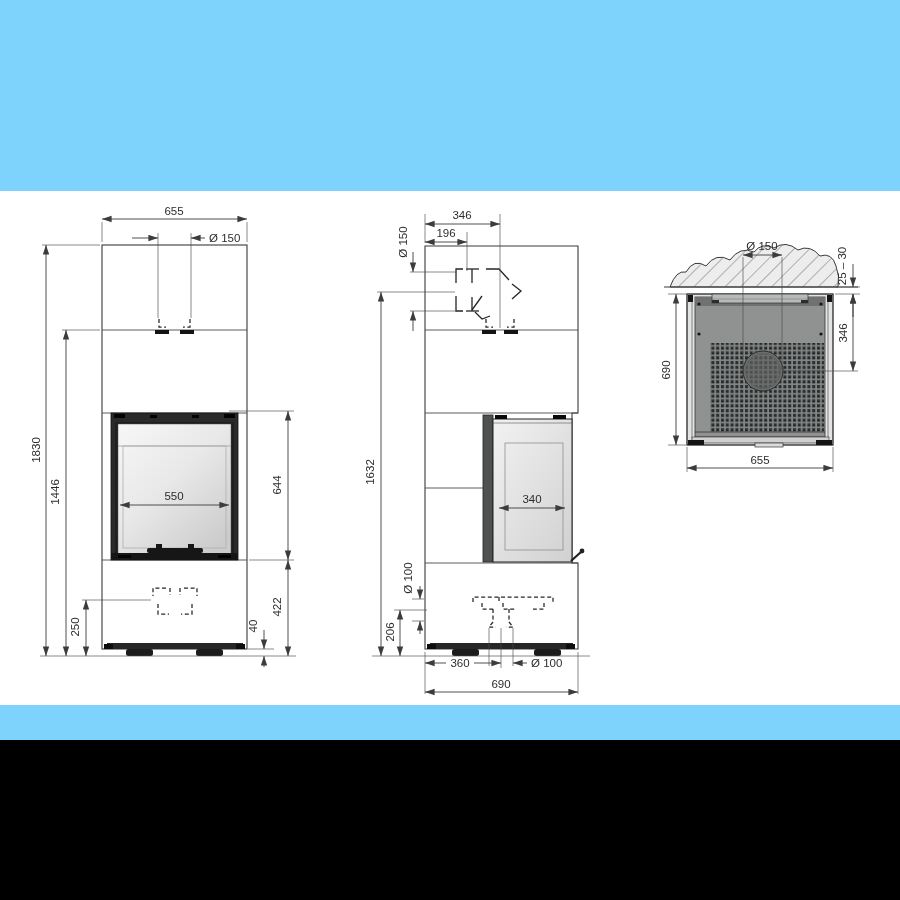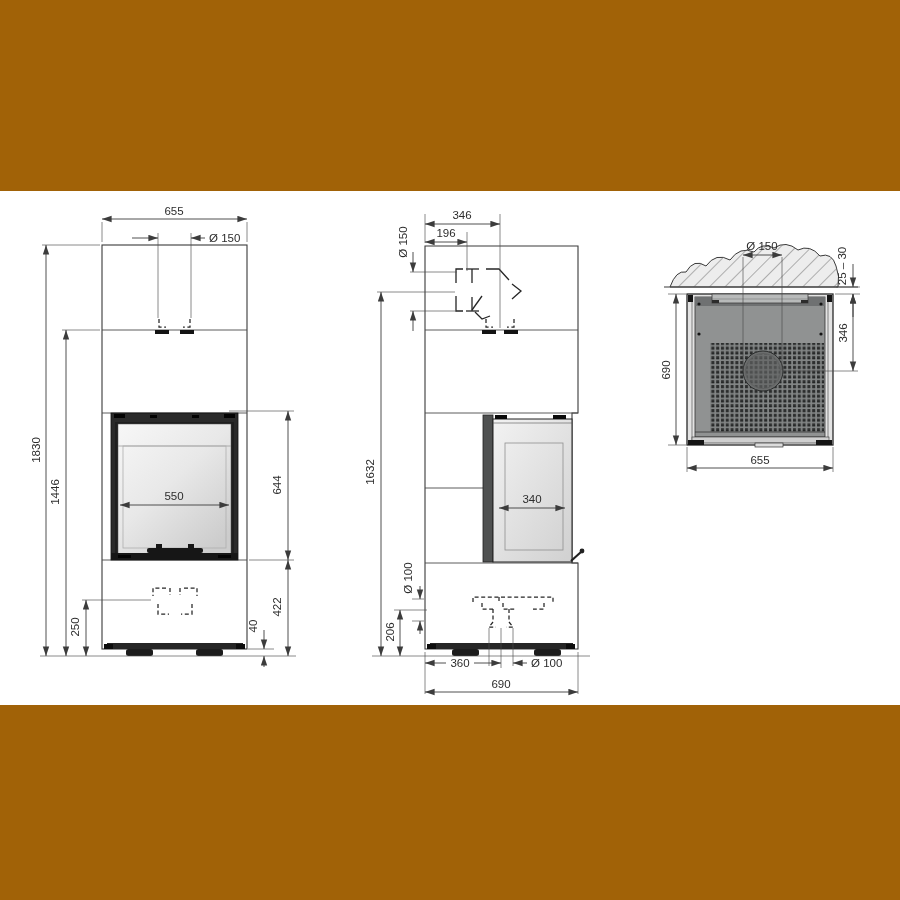--- a/index.html
+++ b/index.html
@@ -1,16 +1,16 @@
 <!DOCTYPE html>
 <html><head>
 <meta charset="utf-8">
 <style>
   html,body{margin:0;padding:0;background:#000;}
-  #stage{position:relative;width:900px;height:900px;background:#a16207;overflow:hidden;}
+  #stage{position:relative;width:900px;height:740px;background:#7dd3fc;overflow:hidden;}
   svg{position:absolute;left:0;top:0;}
   .dl{stroke:#3c3c3c;stroke-width:0.9;fill:none;}
   .ext{stroke:#4a4a4a;stroke-width:0.65;fill:none;}
   .out{stroke:#3a3a3a;stroke-width:1.1;fill:none;}
   .joint{stroke:#4a4a4a;stroke-width:0.9;fill:none;}
   .dsh{stroke:#262626;stroke-width:1.25;fill:none;stroke-dasharray:4 2.6;}
   .hid{stroke:#262626;stroke-width:1.3;fill:none;}
   text.dim{font-family:"Liberation Sans", sans-serif;font-size:11.5px;fill:#2d2d2d;}
 </style>
 </head>

